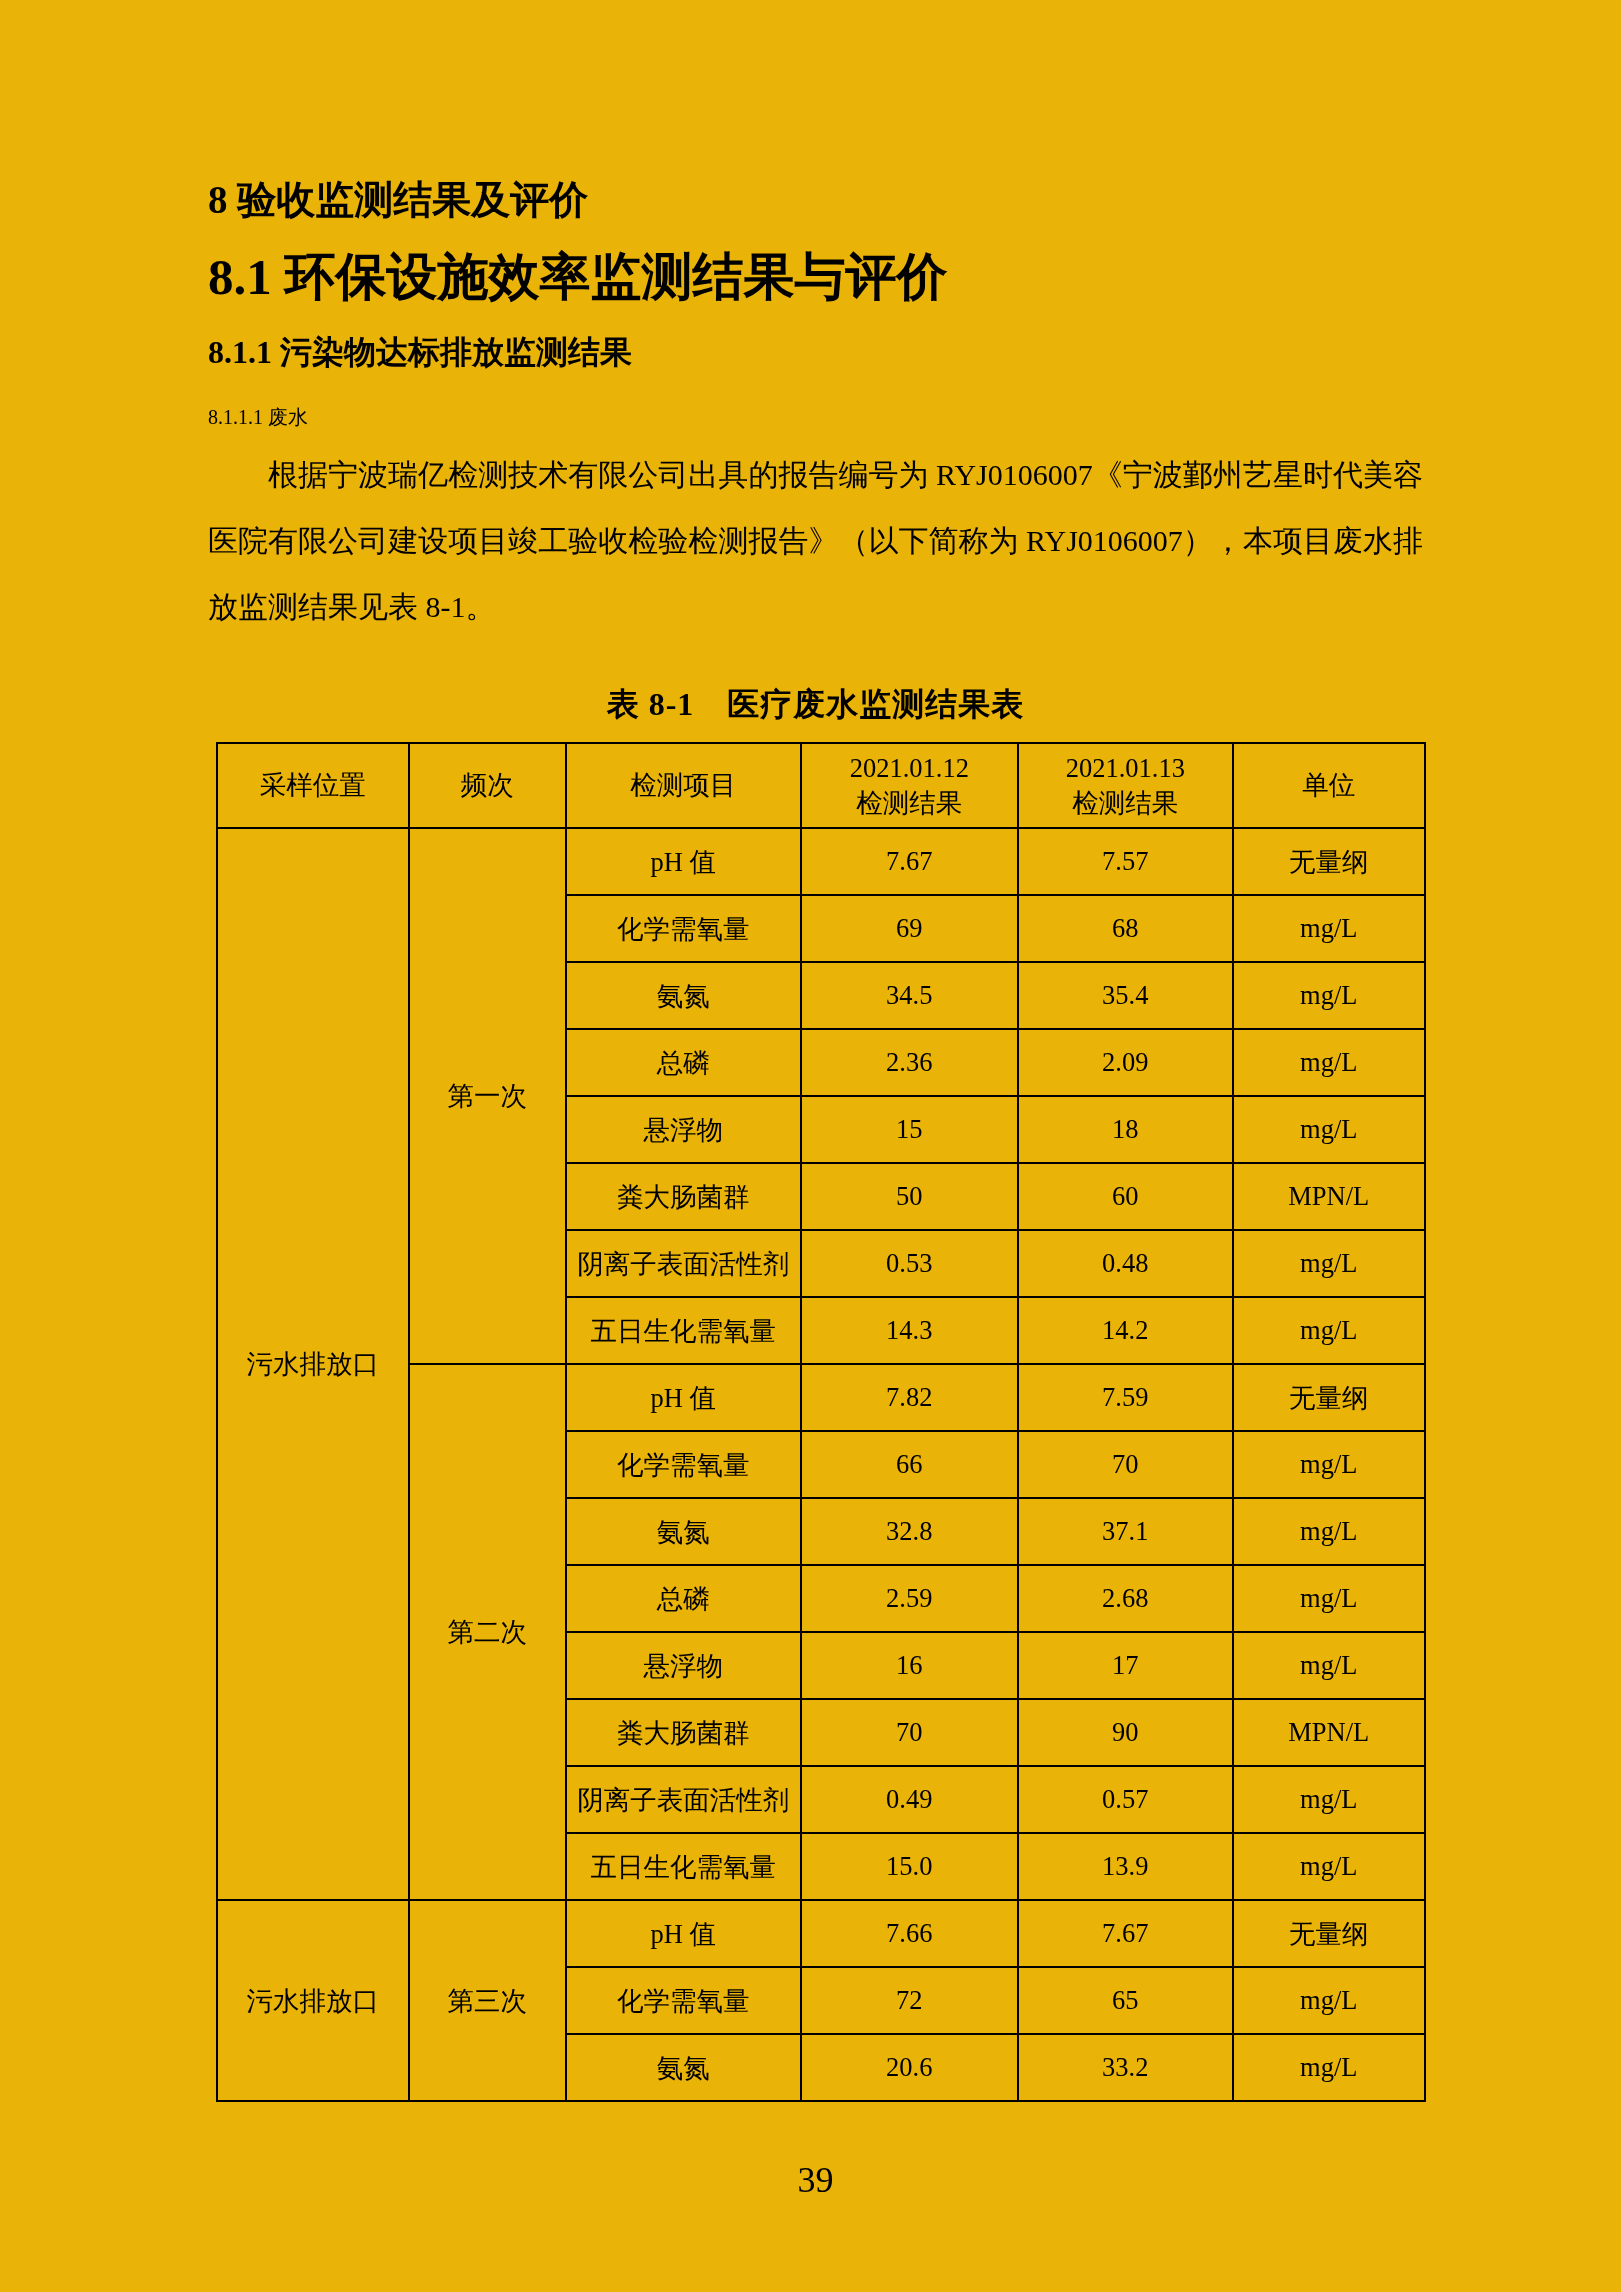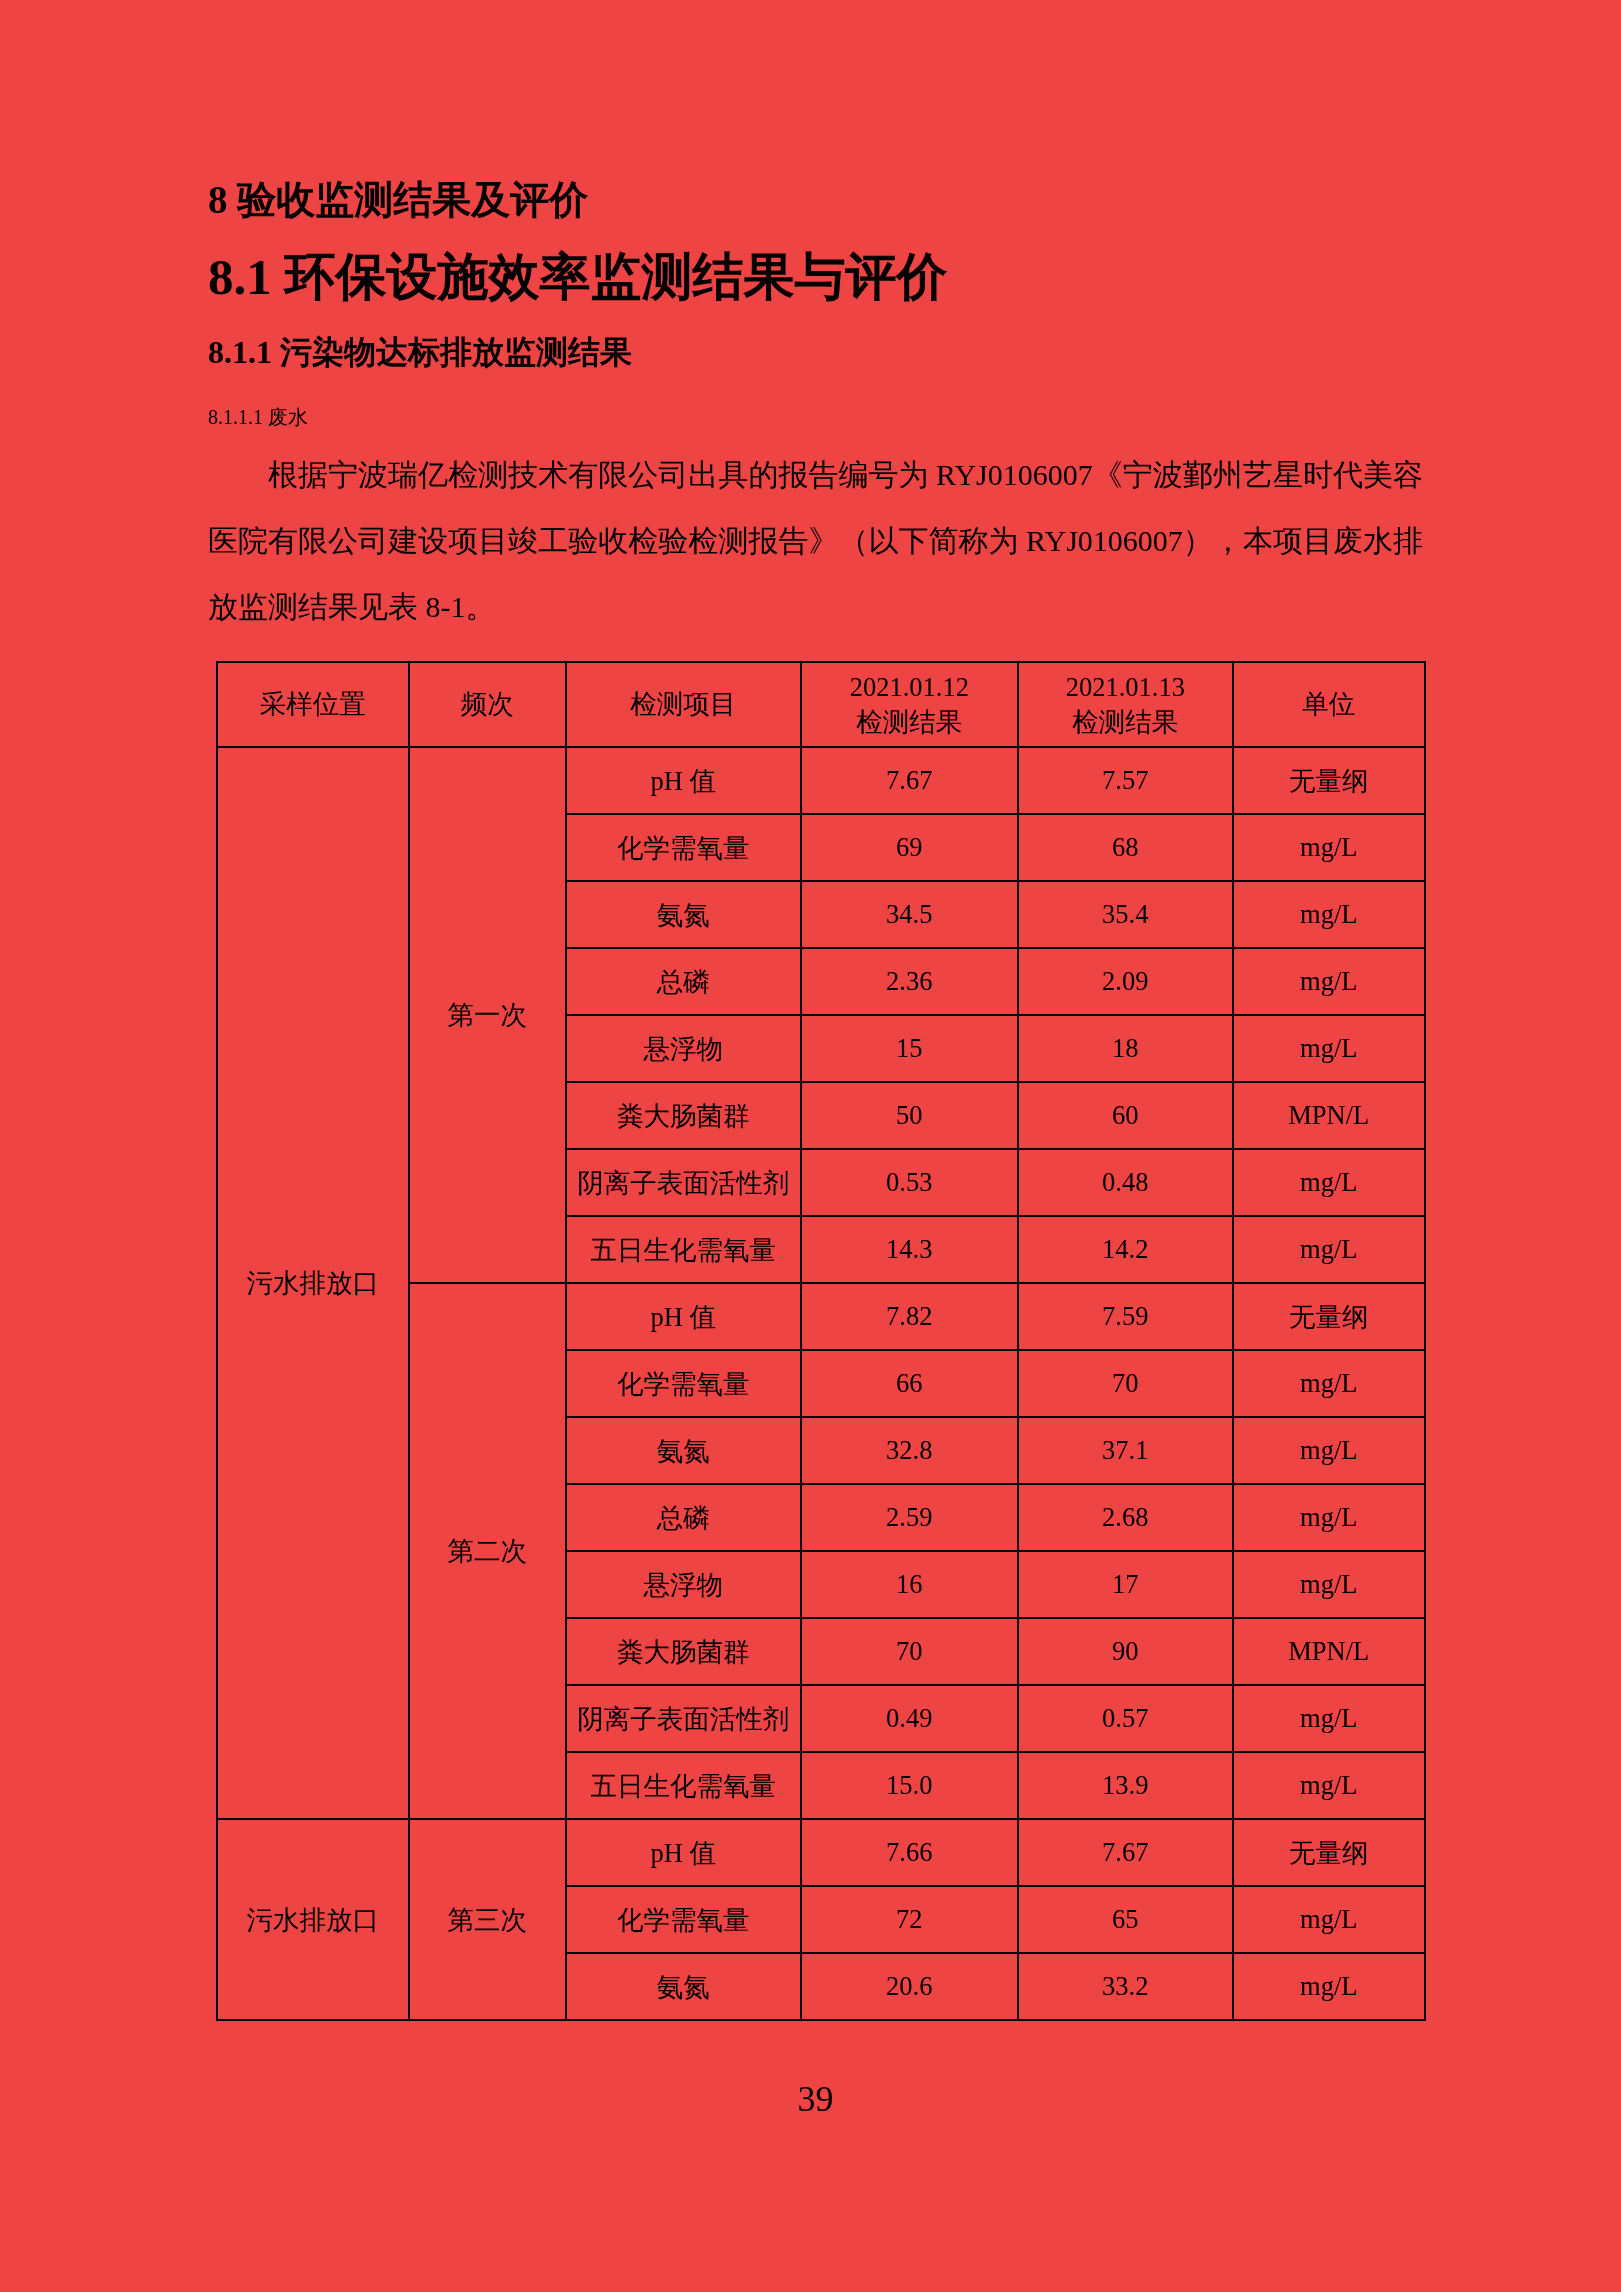--- a/index.html
+++ b/index.html
@@ -4,21 +4,21 @@
 <style>
   html, body {
     margin: 0;
     padding: 0;
     background: #ffffff;
   }
   .page {
     position: relative;
     width: 1621px;
     height: 2293px;
-    background: #ef4444;
+    background: #eab308;
     color: #000000;
     font-family: "Liberation Serif", "DejaVu Serif", serif;
     box-sizing: border-box;
     padding: 0 198px 0 208px;
     overflow: hidden;
   }
   .h1 {
     margin: 179px 0 0 0;
     font-size: 39px;
     line-height: 41px;
@@ -99,20 +99,21 @@
 
 <div class="page">
 
   <h1 class="h1">8 验收监测结果及评价</h1>
   <h2 class="h2">8.1 环保设施效率监测结果与评价</h2>
   <h3 class="h3">8.1.1 污染物达标排放监测结果</h3>
   <h4 class="h4">8.1.1.1 废水</h4>
 
   <p class="body-paragraph">根据宁波瑞亿检测技术有限公司出具的报告编号为 RYJ0106007《宁波鄞州艺星时代美容医院有限公司建设项目竣工验收检验检测报告》（以下简称为 RYJ0106007），本项目废水排放监测结果见表 8-1。</p>
 
+  <div class="table-title">表 8-1　医疗废水监测结果表</div>
 
   <table class="results">
     <colgroup>
       <col style="width:192px">
       <col style="width:157px">
       <col style="width:235px">
       <col style="width:217px">
       <col style="width:215px">
       <col style="width:192px">
     </colgroup>

